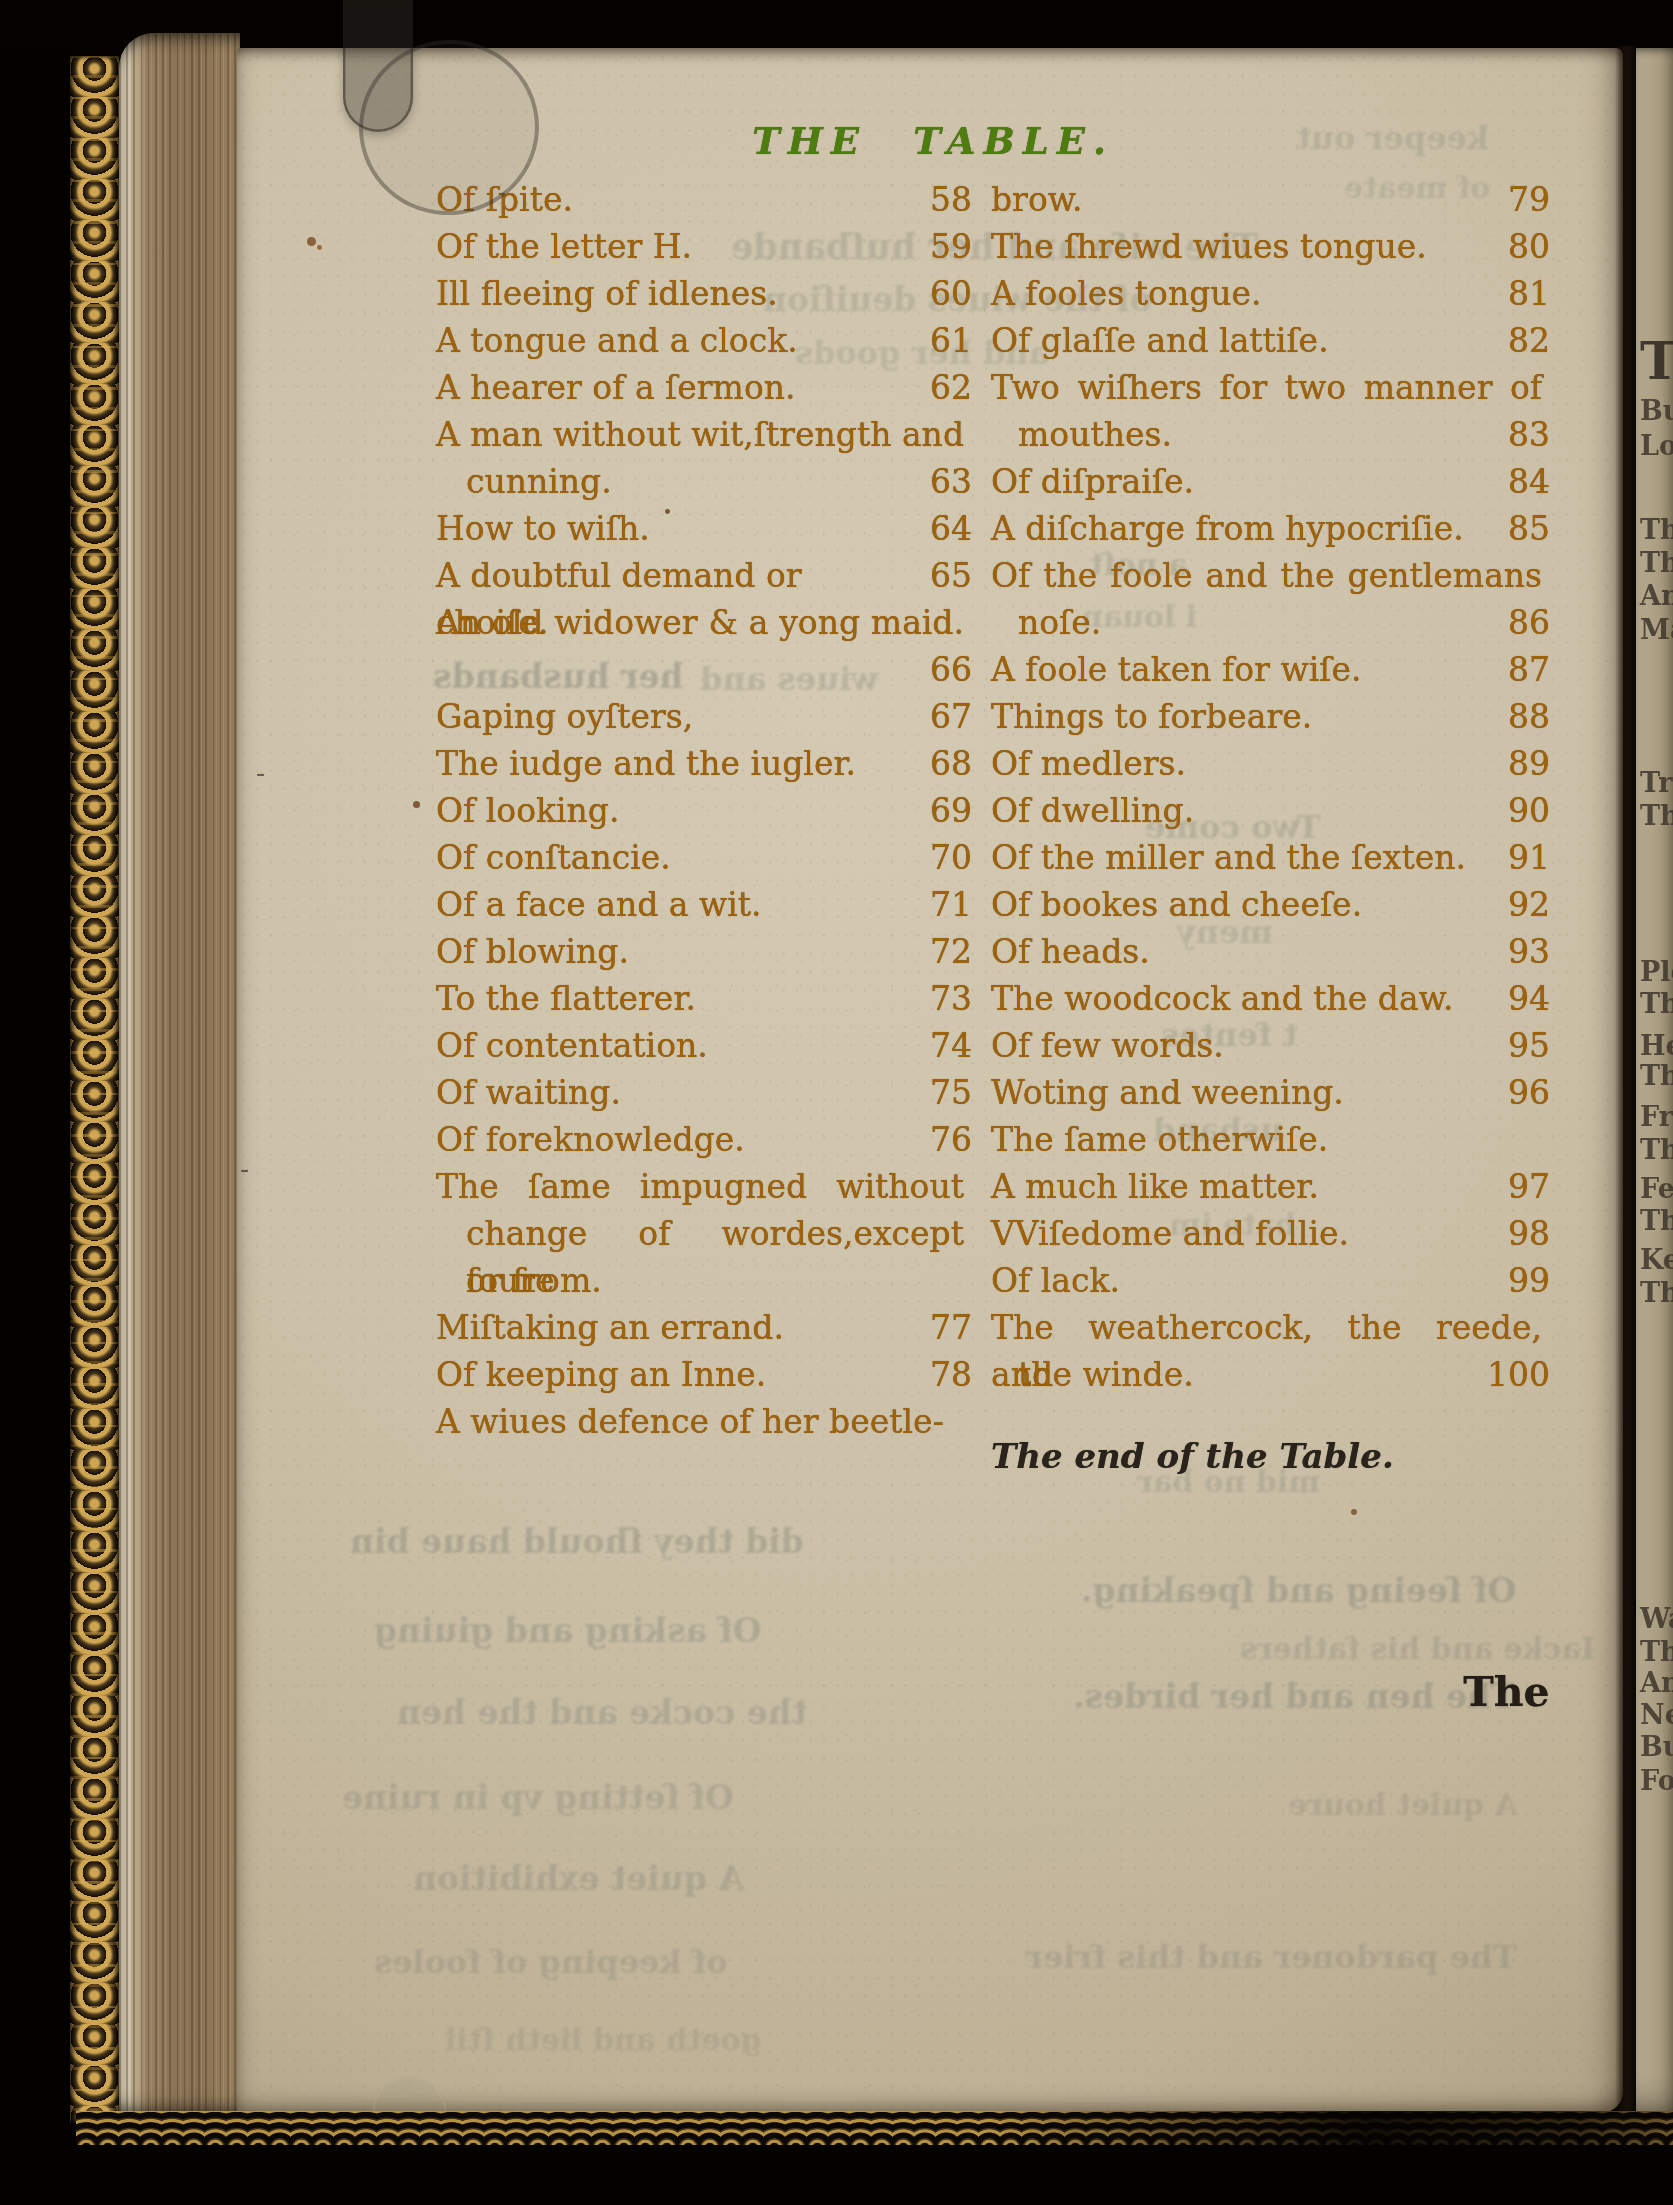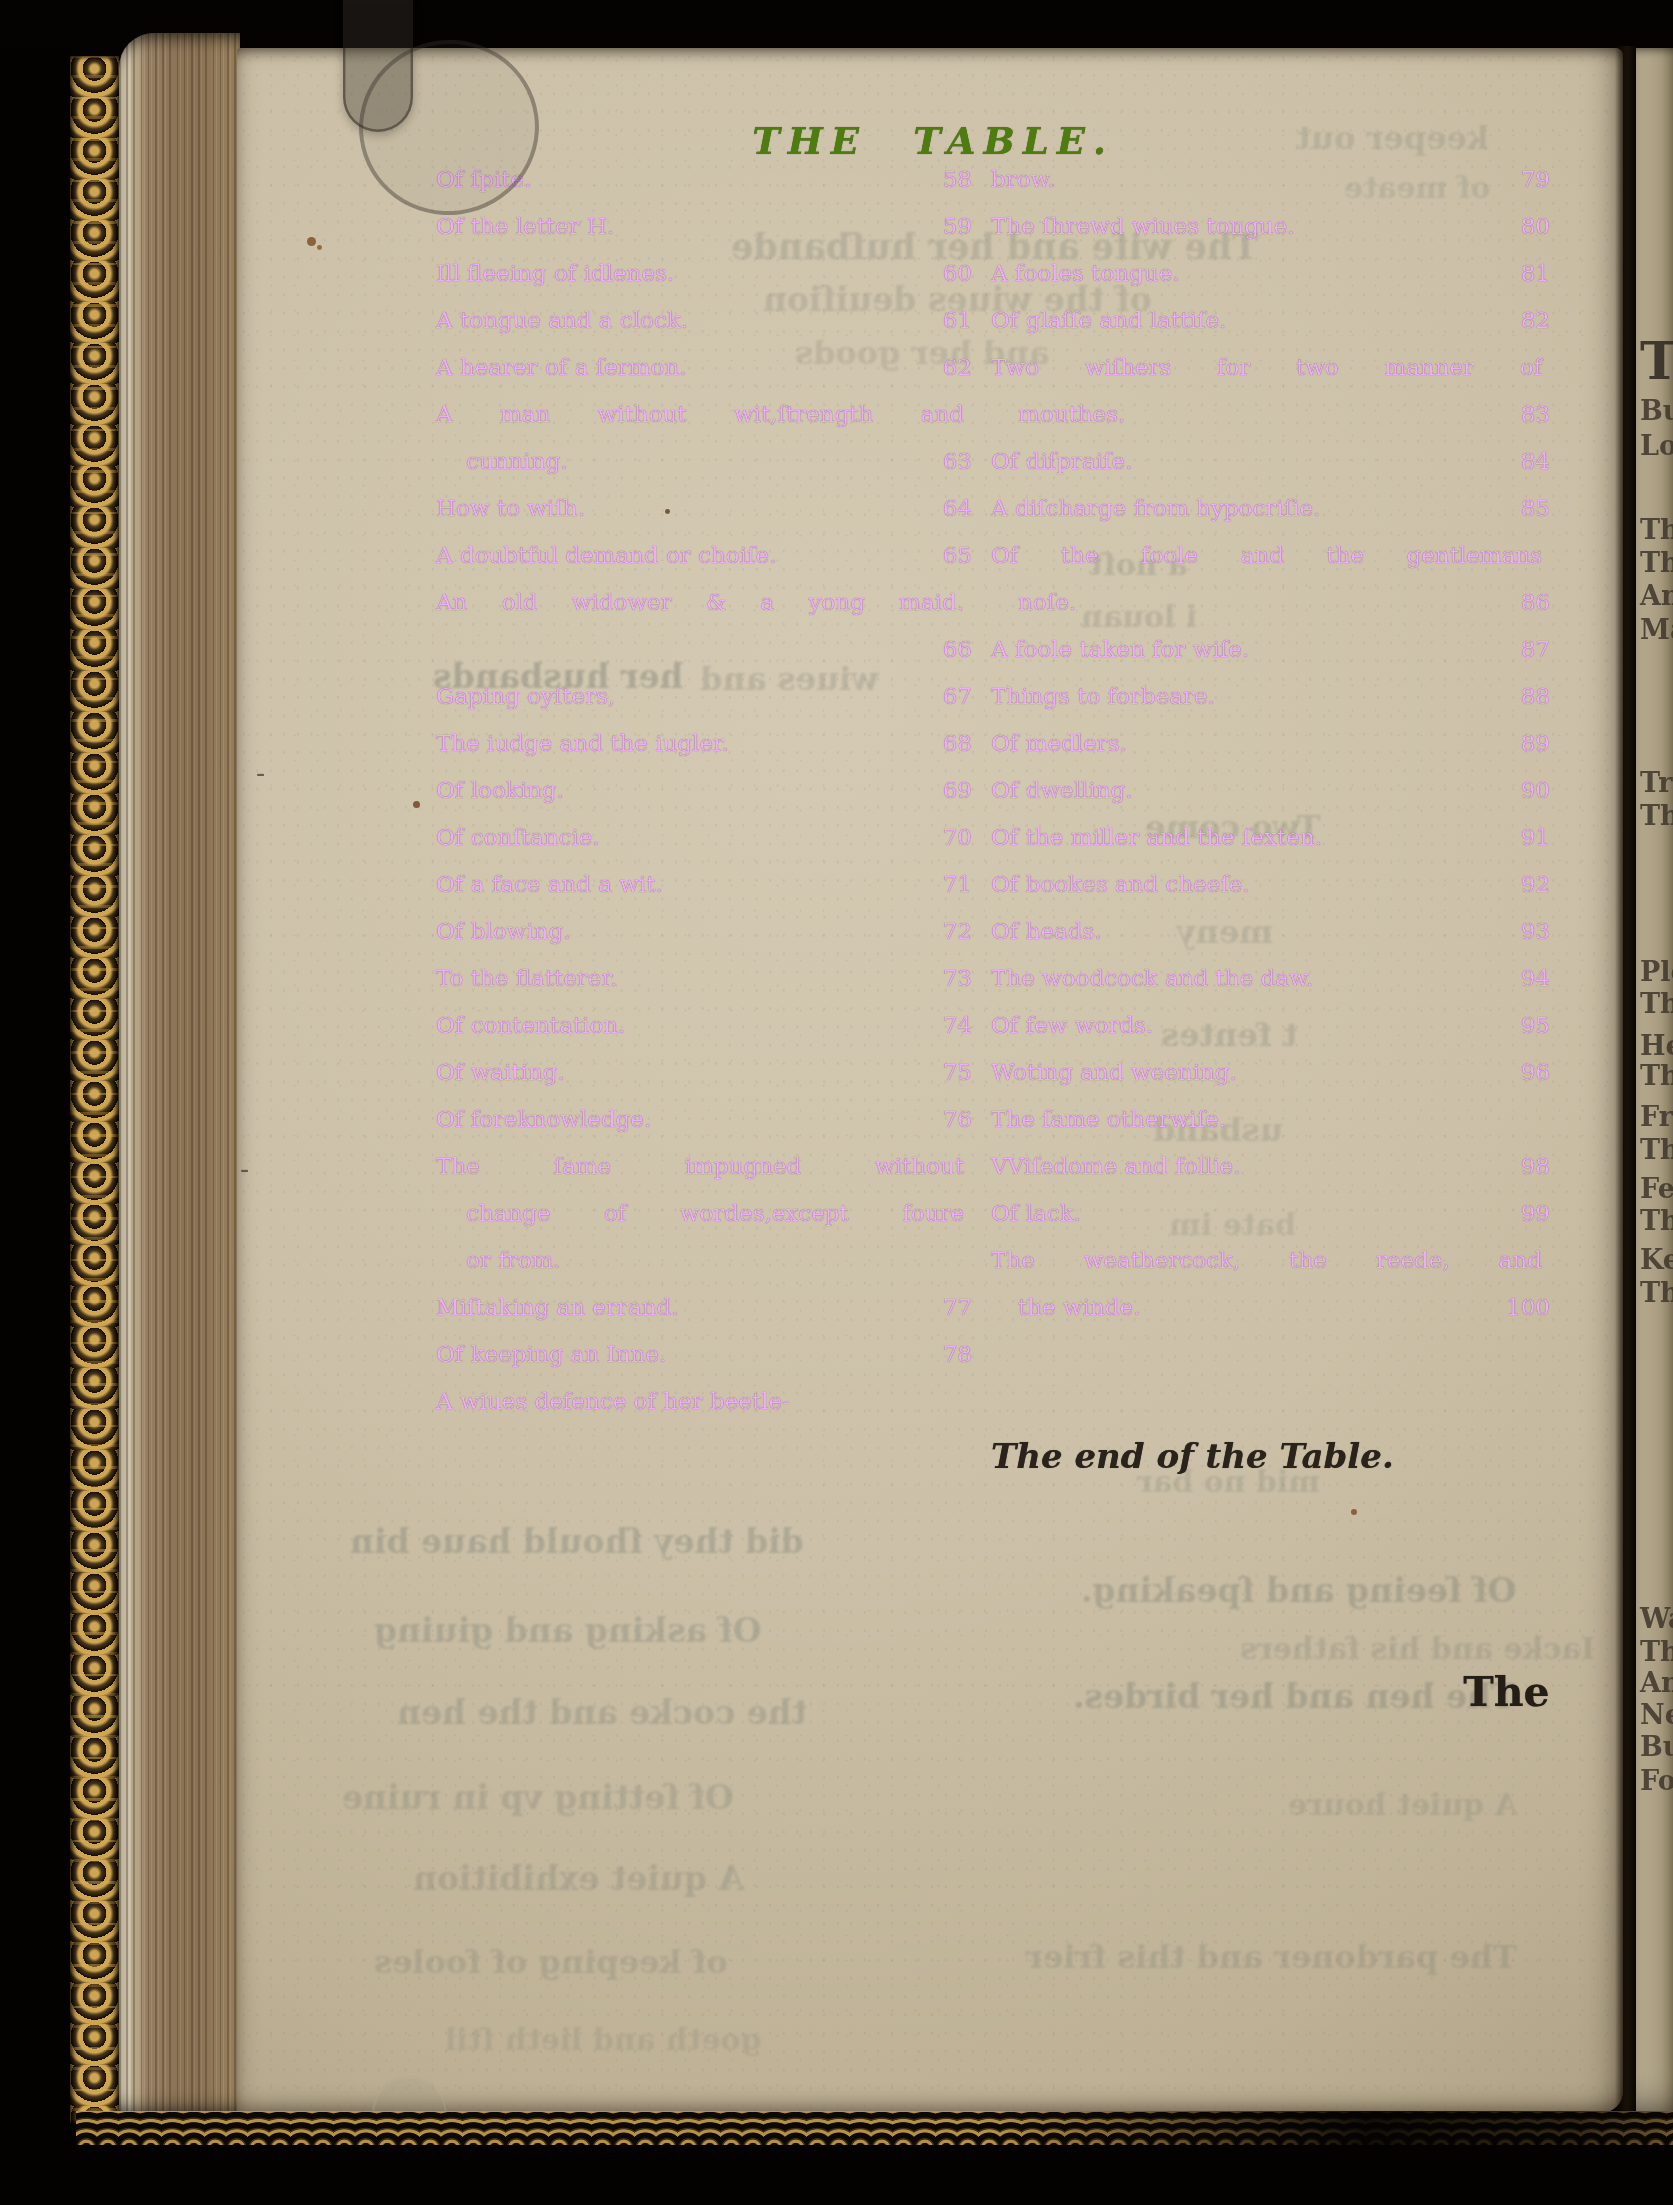--- a/index.html
+++ b/index.html
@@ -49,21 +49,21 @@
     border:4px solid rgba(47,42,36,.38);background:rgba(95,86,72,.07);transform:rotate(-8deg);}
   .strap-b1{position:absolute;left:372px;top:2076px;width:75px;height:129px;border-radius:38px 38px 0 0;
     background:rgba(150,140,118,.15);box-shadow:inset 0 0 0 2.4px rgba(195,182,156,.22);}
   .strap-b2{position:absolute;left:995px;top:2137px;width:111px;height:68px;background:rgba(126,118,102,.13);}
   .spot{position:absolute;border-radius:50%;}
   .mark{position:absolute;color:#3a322a;opacity:.7;font-size:27px;}
   
   .title{position:absolute;left:436px;top:119px;width:994px;text-align:center;
     font-style:italic;font-weight:600;font-size:37px;letter-spacing:8px;word-spacing:25.4px;
     color:#4d7c0f;text-shadow:0 0 0.8px rgba(41,34,26,.8);}
-  .col{position:absolute;top:156px;font-size:23px;line-height:47px;color:#f0abfc;
+  .col{position:absolute;top:176px;font-size:33px;line-height:47px;color:#a16207;
     text-shadow:0 0 0.8px rgba(41,34,26,.75);}
   .col-left{left:436px;width:536px;}
   .col-right{left:991px;width:559px;}
   .row{display:flex;height:47px;}
   .row .t{flex:1 1 auto;}
   .row .n{text-align:right;padding-left:8px;}
   .row.just .t{text-align:justify;text-align-last:justify;}
   .col-left .row.ind .t{padding-left:30px;}
   .col-right .row.ind .t{padding-left:27px;}
   .endnote{position:absolute;left:991px;top:1436px;width:559px;text-align:left;
@@ -340,20 +340,24 @@
       </div>
       <div class="row">
         <span class="t">Woting and weening.</span>
         <span class="n">96</span>
       </div>
       <div class="row">
         <span class="t">The ſame otherwiſe.</span>
         <span class="n"></span>
       </div>
       <div class="row">
+        <span class="t">A much like matter.</span>
+        <span class="n">97</span>
+      </div>
+      <div class="row">
         <span class="t">VViſedome and follie.</span>
         <span class="n">98</span>
       </div>
       <div class="row">
         <span class="t">Of lack.</span>
         <span class="n">99</span>
       </div>
       <div class="row just">
         <span class="t">The weathercock, the reede, and</span>
         <span class="n"></span>

